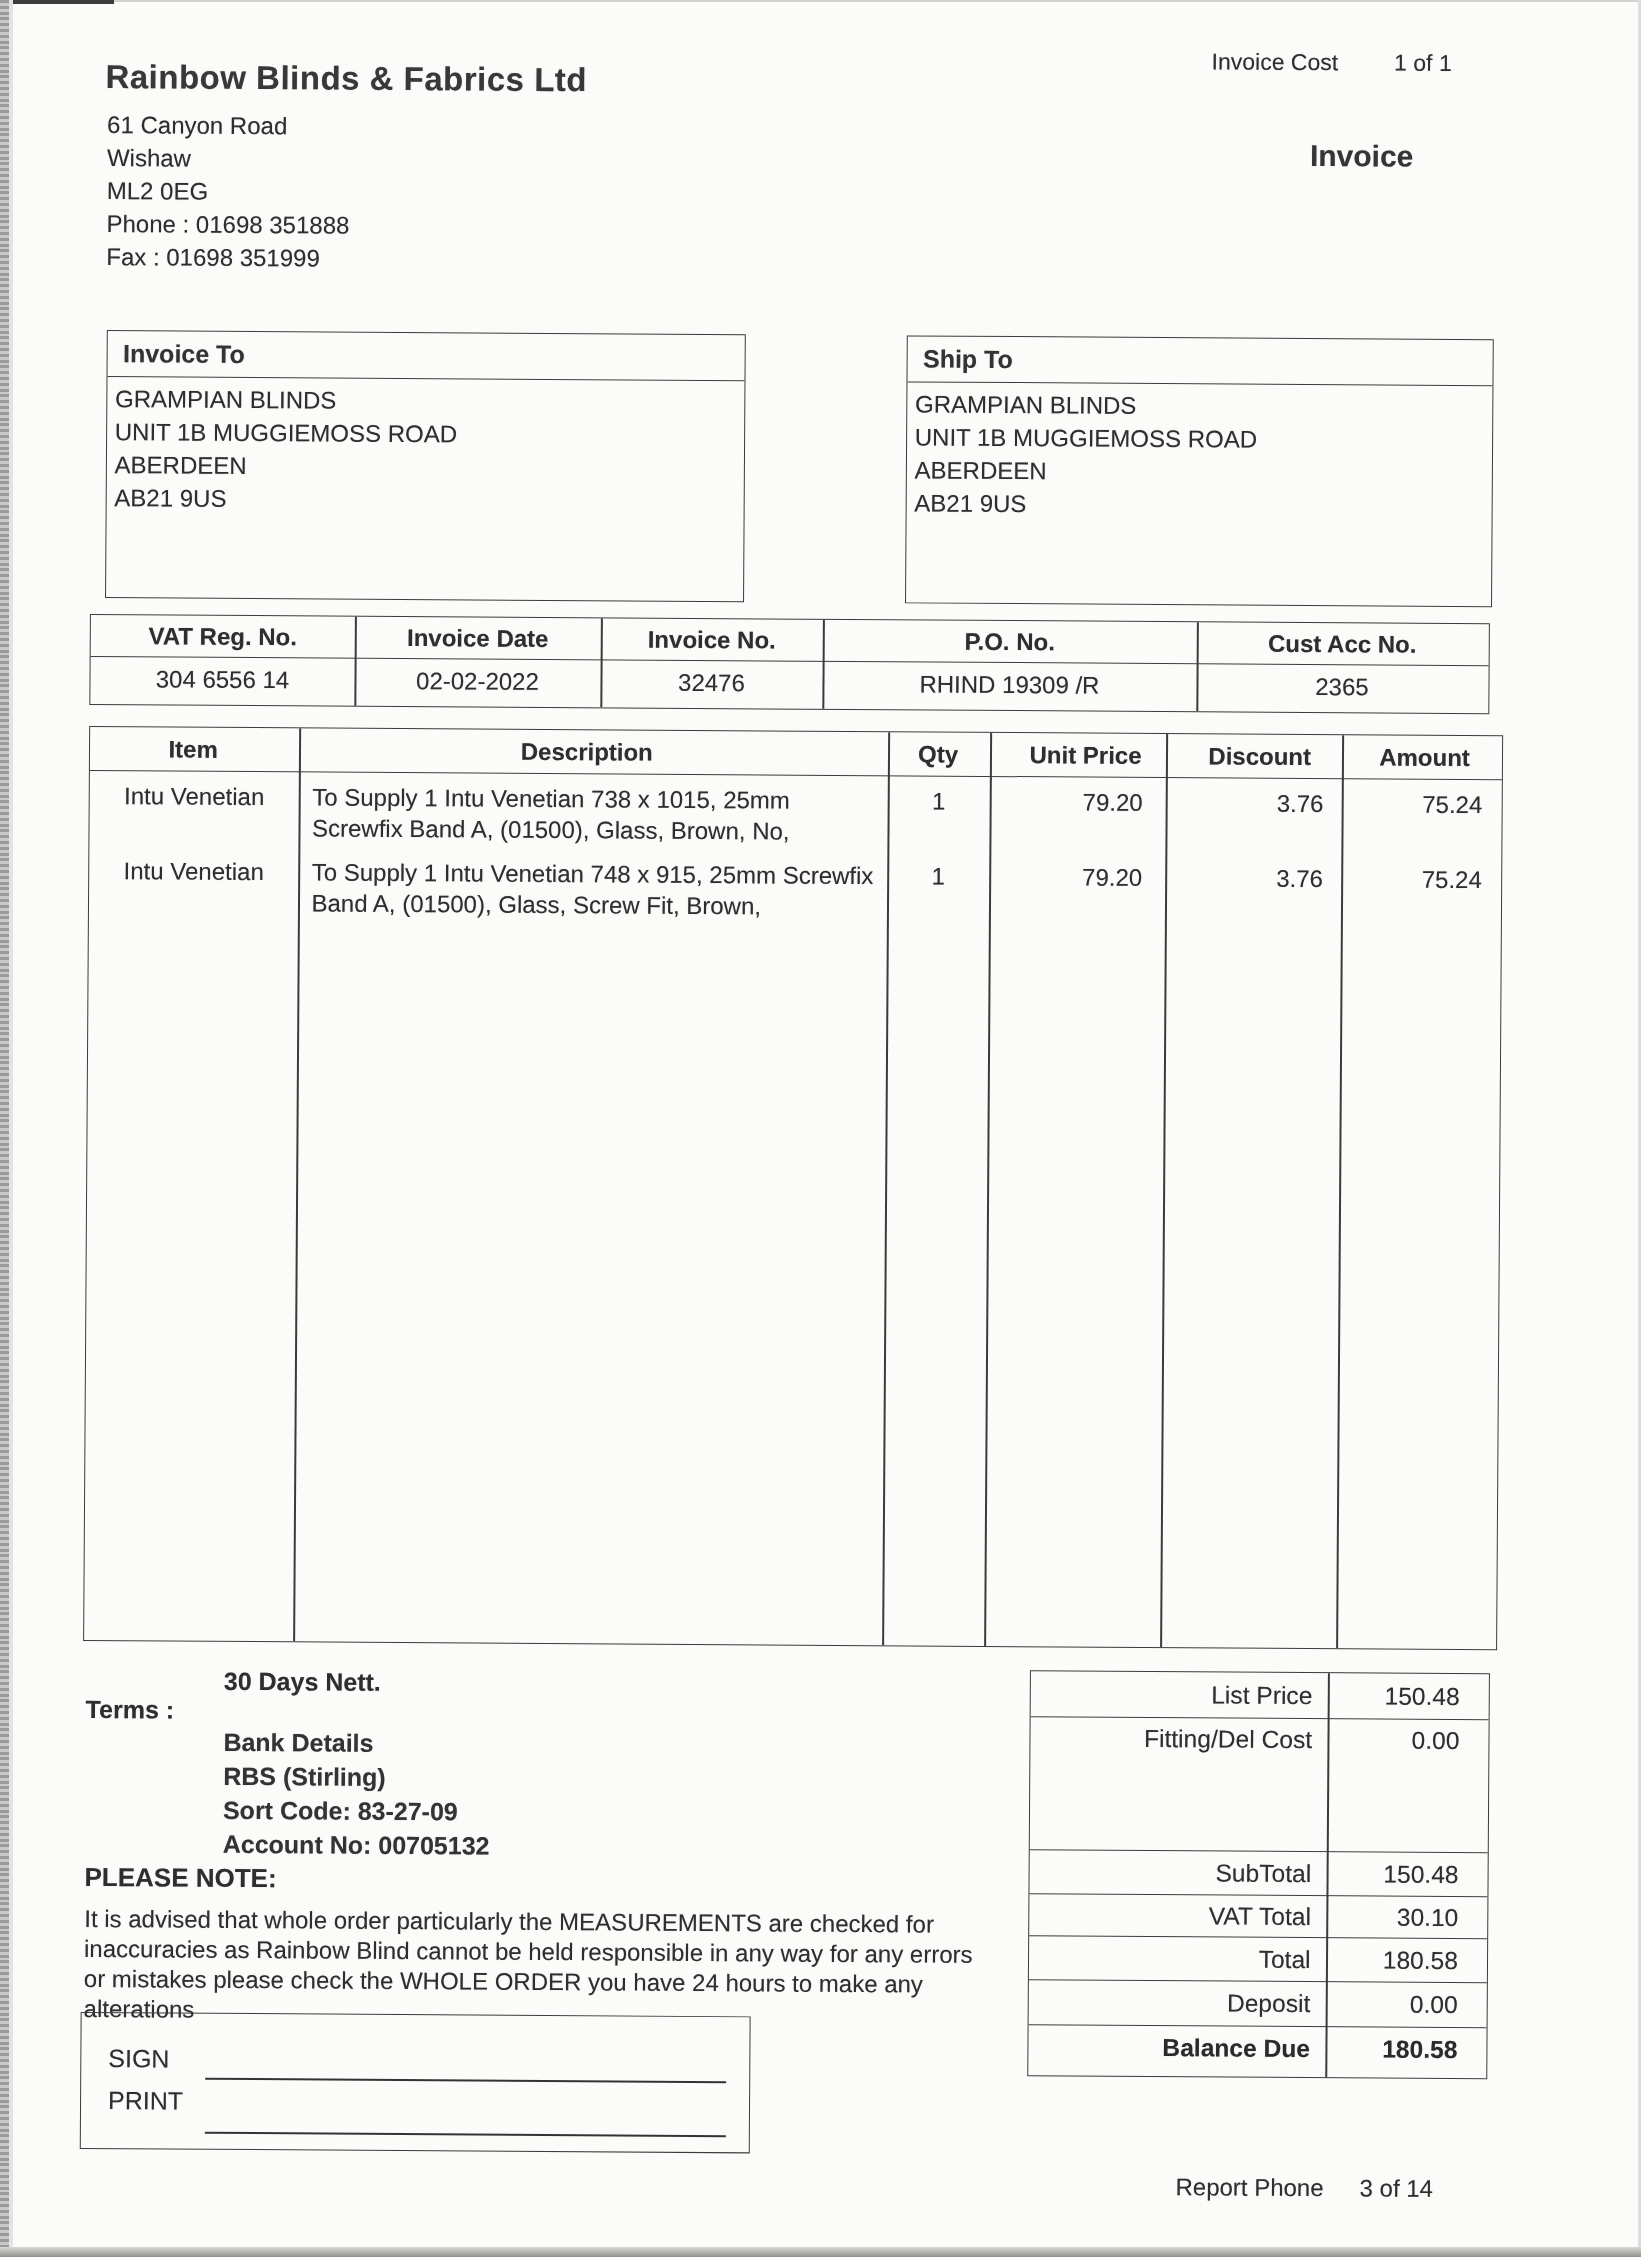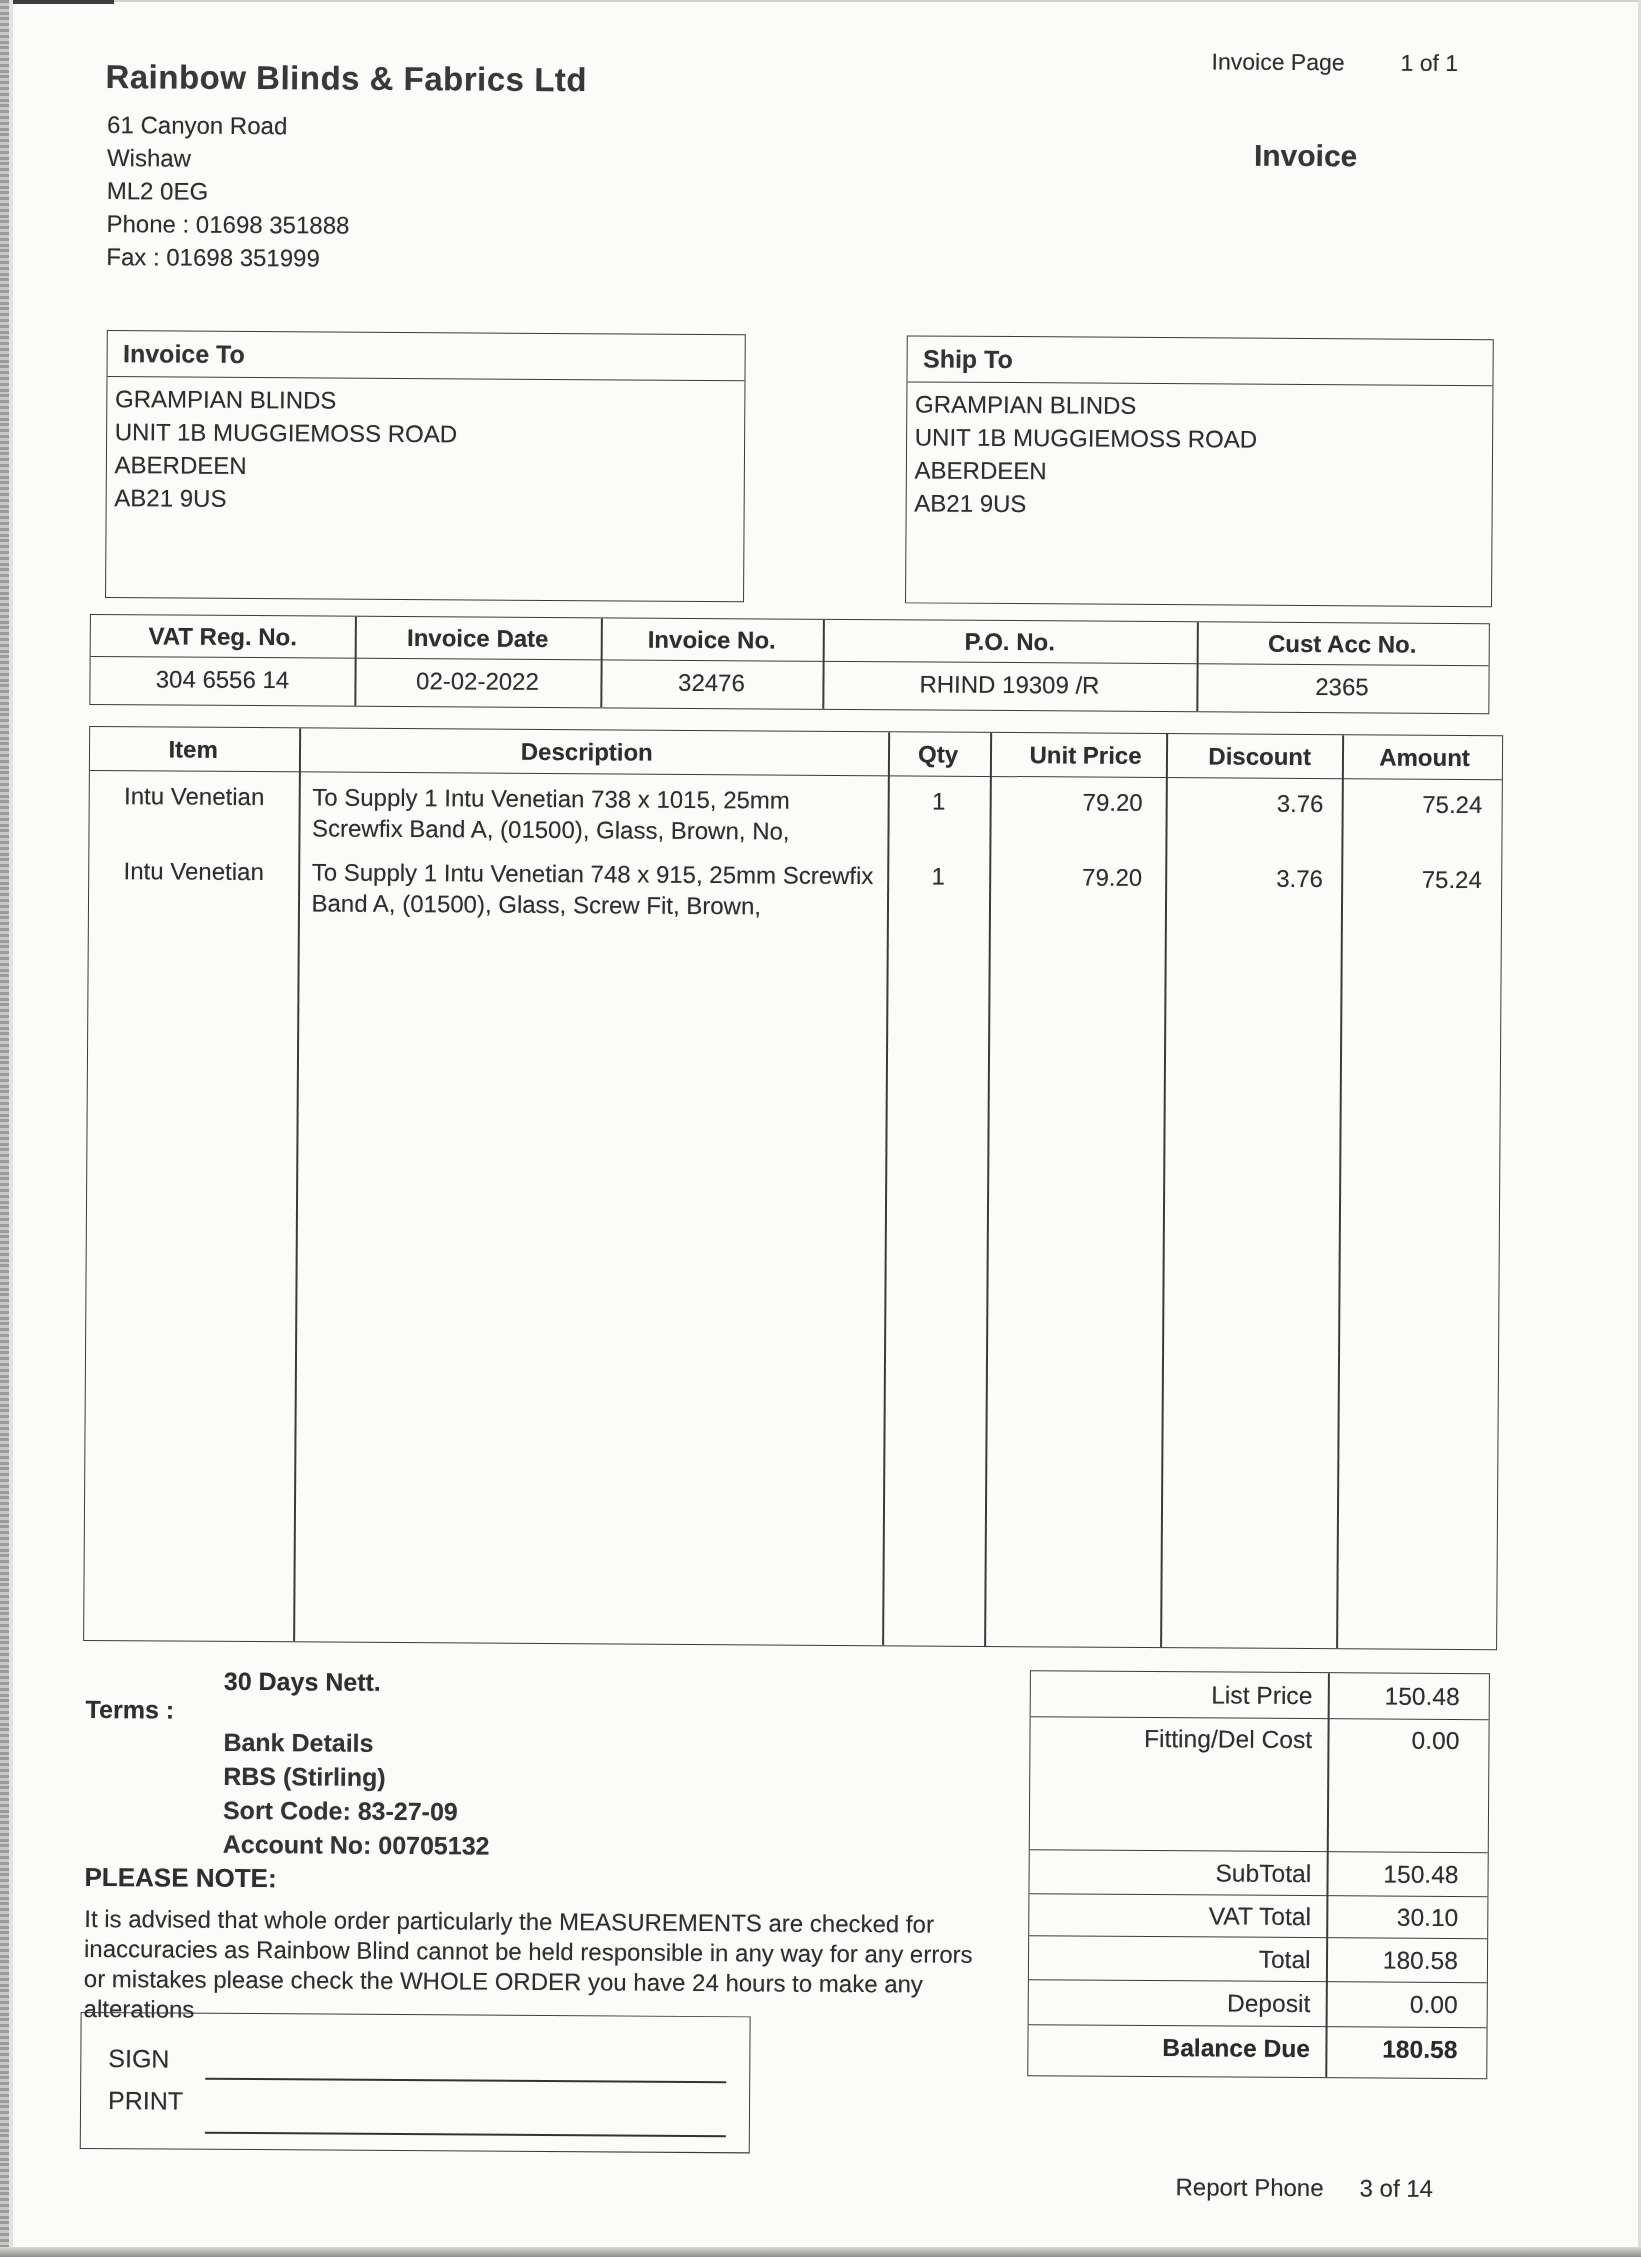--- a/index.html
+++ b/index.html
@@ -31,21 +31,21 @@
     color:#2e2e2e;
     text-shadow:0 0 1px rgba(46,46,46,0.35);
   }
   .abs { position:absolute; }
 
   
   .company-name { left:106px; top:58px; font-size:33px; font-weight:bold; color:#383838; letter-spacing:0.5px; }
   .company-address { left:108px; top:108px; font-size:24px; line-height:33px; }
   .page-row { left:1212px; top:41px; font-size:23px; }
   .page-row .val { margin-left:56px; }
-  .doc-title { left:1255px; top:131px; font-size:30px; font-weight:bold; color:#353535; }
+  .doc-title { left:1311px; top:131px; font-size:30px; font-weight:bold; color:#353535; }
 
   
   .addr-box { border:1.9px solid #3b3b3b; background:transparent; }
   .box-invoice-to { left:109px; top:330px; width:639px; height:268px; }
   .box-ship-to   { left:909px; top:330px; width:587px; height:268px; }
   .addr-box .hd { height:46px; border-bottom:1.9px solid #3b3b3b; display:flex; align-items:center;
                   padding-left:15.4px; font-size:25px; font-weight:bold; color:#333; }
   .addr-box .bd { padding:4.8px 9.7px 0 7.7px; font-size:24px; line-height:33px; }
 
   
@@ -116,21 +116,21 @@
     <div class="abs company-name">Rainbow Blinds &amp; Fabrics Ltd</div>
     <div class="abs company-address">
       <div>61 Canyon Road</div>
       <div>Wishaw</div>
       <div>ML2 0EG</div>
       <div>Phone : 01698 351888</div>
       <div>Fax : 01698 351999</div>
     </div>
 
     <div class="abs page-row">
-      <span>Invoice Page</span><span class="val">1 of 1</span>
+      <span>Invoice Cost</span><span class="val">1 of 1</span>
     </div>
     <div class="abs doc-title">Invoice</div>
 
     <div class="abs addr-box box-invoice-to">
       <div class="hd">Invoice To</div>
       <div class="bd">
         <div>GRAMPIAN BLINDS</div>
         <div>UNIT 1B MUGGIEMOSS ROAD</div>
         <div>ABERDEEN</div>
         <div>AB21 9US</div>

